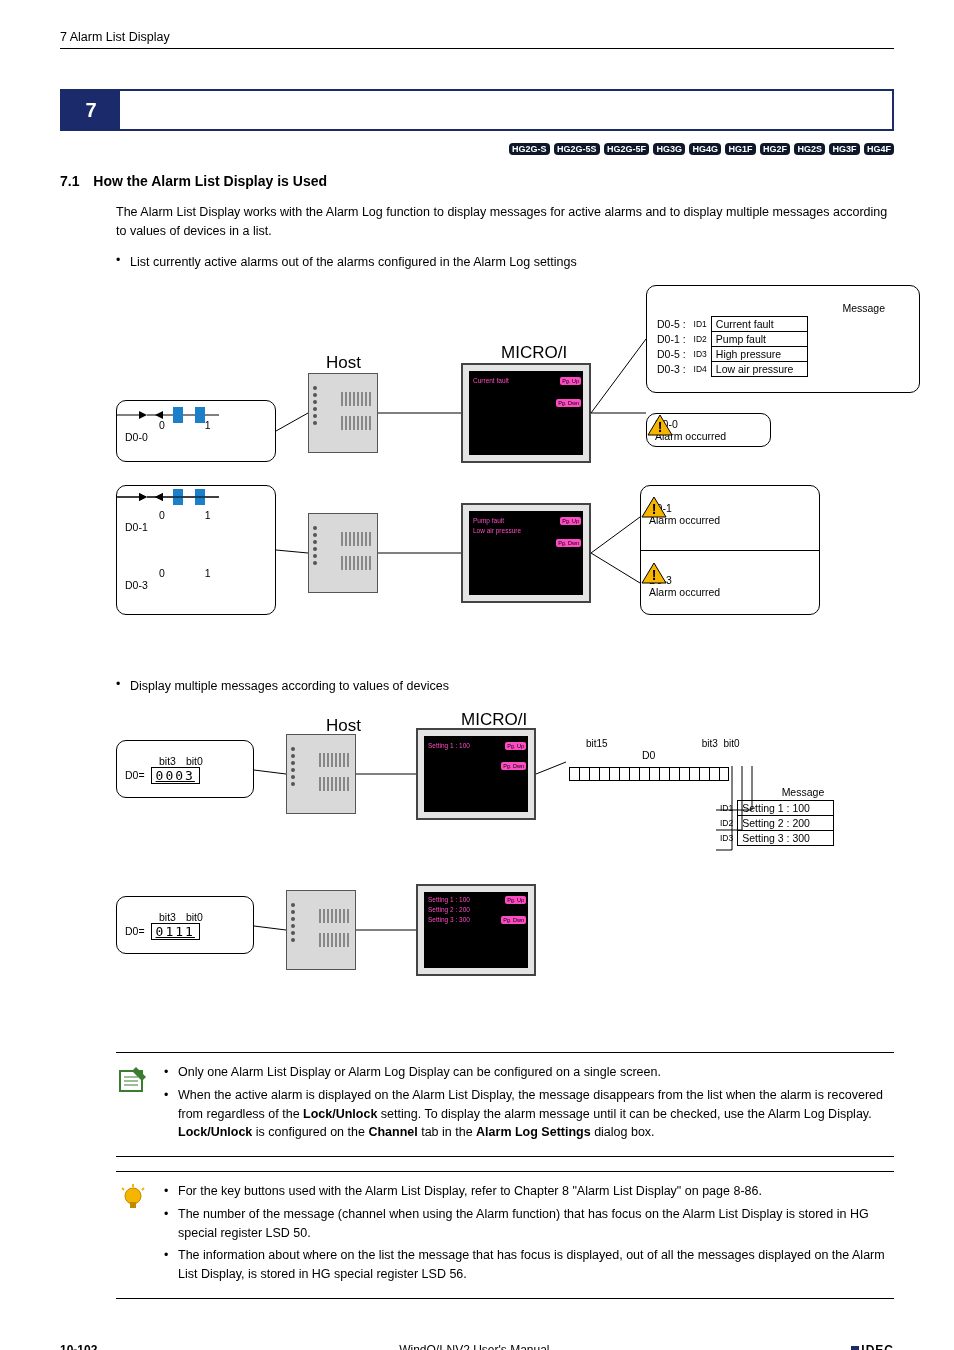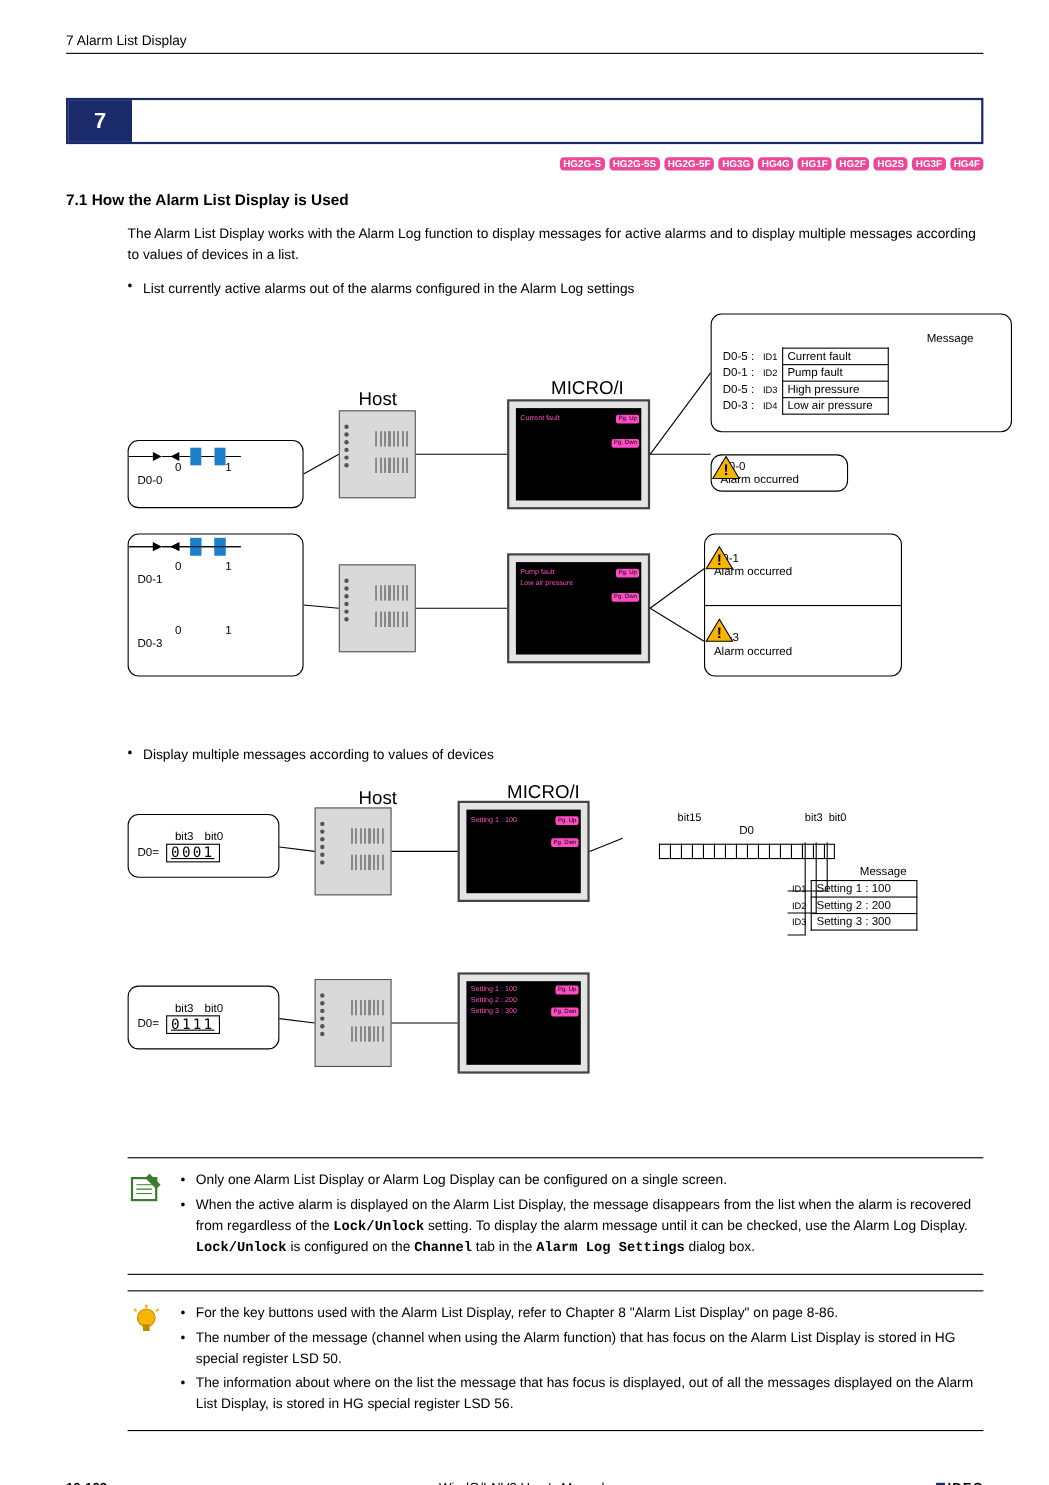--- a/index.html
+++ b/index.html
@@ -36,31 +36,31 @@
     padding-left: 16px;
     display: flex;
     align-items: center;
     font-weight: bold;
     font-size: 19px;
   }
 
   .model-tags { text-align: right; margin-bottom: 18px; }
   .tag {
     display: inline-block;
-    background: #ec4899;
+    background: #0f172a;
     color: #fff;
     font-size: 9px;
     font-weight: bold;
     padding: 1px 3px;
     border-radius: 4px;
     margin-left: 1px;
   }
 
   .section-heading { font-weight: bold; font-size: 14px; margin: 18px 0 14px 0; }
-  .section-heading .secnum { }
+  .section-heading .secnum { margin-right: 10px; }
 
   .body-text { margin-left: 56px; margin-bottom: 12px; line-height: 1.5; }
   .bullet-row { margin-left: 56px; margin-bottom: 14px; display: flex; }
   .bullet-row .bullet { width: 14px; }
   .bullet-row .btxt { flex: 1; line-height: 1.5; }
 
   .diagram-area {
     margin-left: 56px;
     margin-bottom: 22px;
     position: relative;
@@ -167,21 +167,21 @@
     padding: 10px 0;
     display: flex;
     gap: 14px;
     margin-bottom: 14px;
   }
   .note-icon { width: 34px; flex-shrink: 0; }
   .note-content { flex: 1; }
   .note-content .nb { display: flex; margin-bottom: 4px; line-height: 1.5; }
   .note-content .nb .bullet { width: 14px; }
   .note-content .nb .btxt { flex: 1; }
-  .bold { font-weight: bold; font-family: Liberation Mono, monospace; }
+  .bold { font-weight: bold; }
 
   .footer {
     margin-top: 44px;
     display: flex;
     justify-content: space-between;
     align-items: center;
     font-size: 12px;
   }
   .footer .idec {
     display: flex;
@@ -422,21 +422,21 @@
   <div class="label-top" style="left:345px; top:0;">MICRO/I</div>
 
   <div class="roundbox" style="left:0; top:30px; width:138px; height:58px;">
     <div class="bitbox" style="position:static;">
       <div class="bits" style="margin-left:34px; gap:10px;">
         <span>bit3</span>
         <span>bit0</span>
       </div>
       <div style="display:flex; align-items:center; gap:6px;">
         <span>D0=</span>
-        <span class="cell">0001</span>
+        <span class="cell">0003</span>
       </div>
     </div>
   </div>
 
   <div class="plc" style="left:170px; top:24px;">
     <div class="dotcol">
         <div></div>
         <div></div>
         <div></div>
         <div></div>
@@ -448,21 +448,21 @@
   </div>
 
   <div class="panel" style="left:300px; top:18px; width:120px; height:92px;">
     <div class="screen">
       <div class="line" style="top:6px;">Setting 1 : 100</div>
       <div class="btn" style="top:6px;">Pg. Up</div>
       <div class="btn" style="top:26px;">Pg. Dwn</div>
     </div>
   </div>
 
-  <div class="bitreg" style="left:472px; top:28px;text-align:center;">
+  <div class="bitreg" style="left:442px; top:28px;text-align:center;">
     <div style="display:flex; gap:94px; font-size:10px; margin-left:28px;">
       <span>bit15</span>
       <span><span>bit3</span>&nbsp;&nbsp;<span>bit0</span></span>
     </div>
     <div style="display:flex; align-items:center; gap:6px;flex-direction:column;">
       <span>D0</span>
       <div class="reg">
         <div></div>
           <div></div>
           <div></div>

